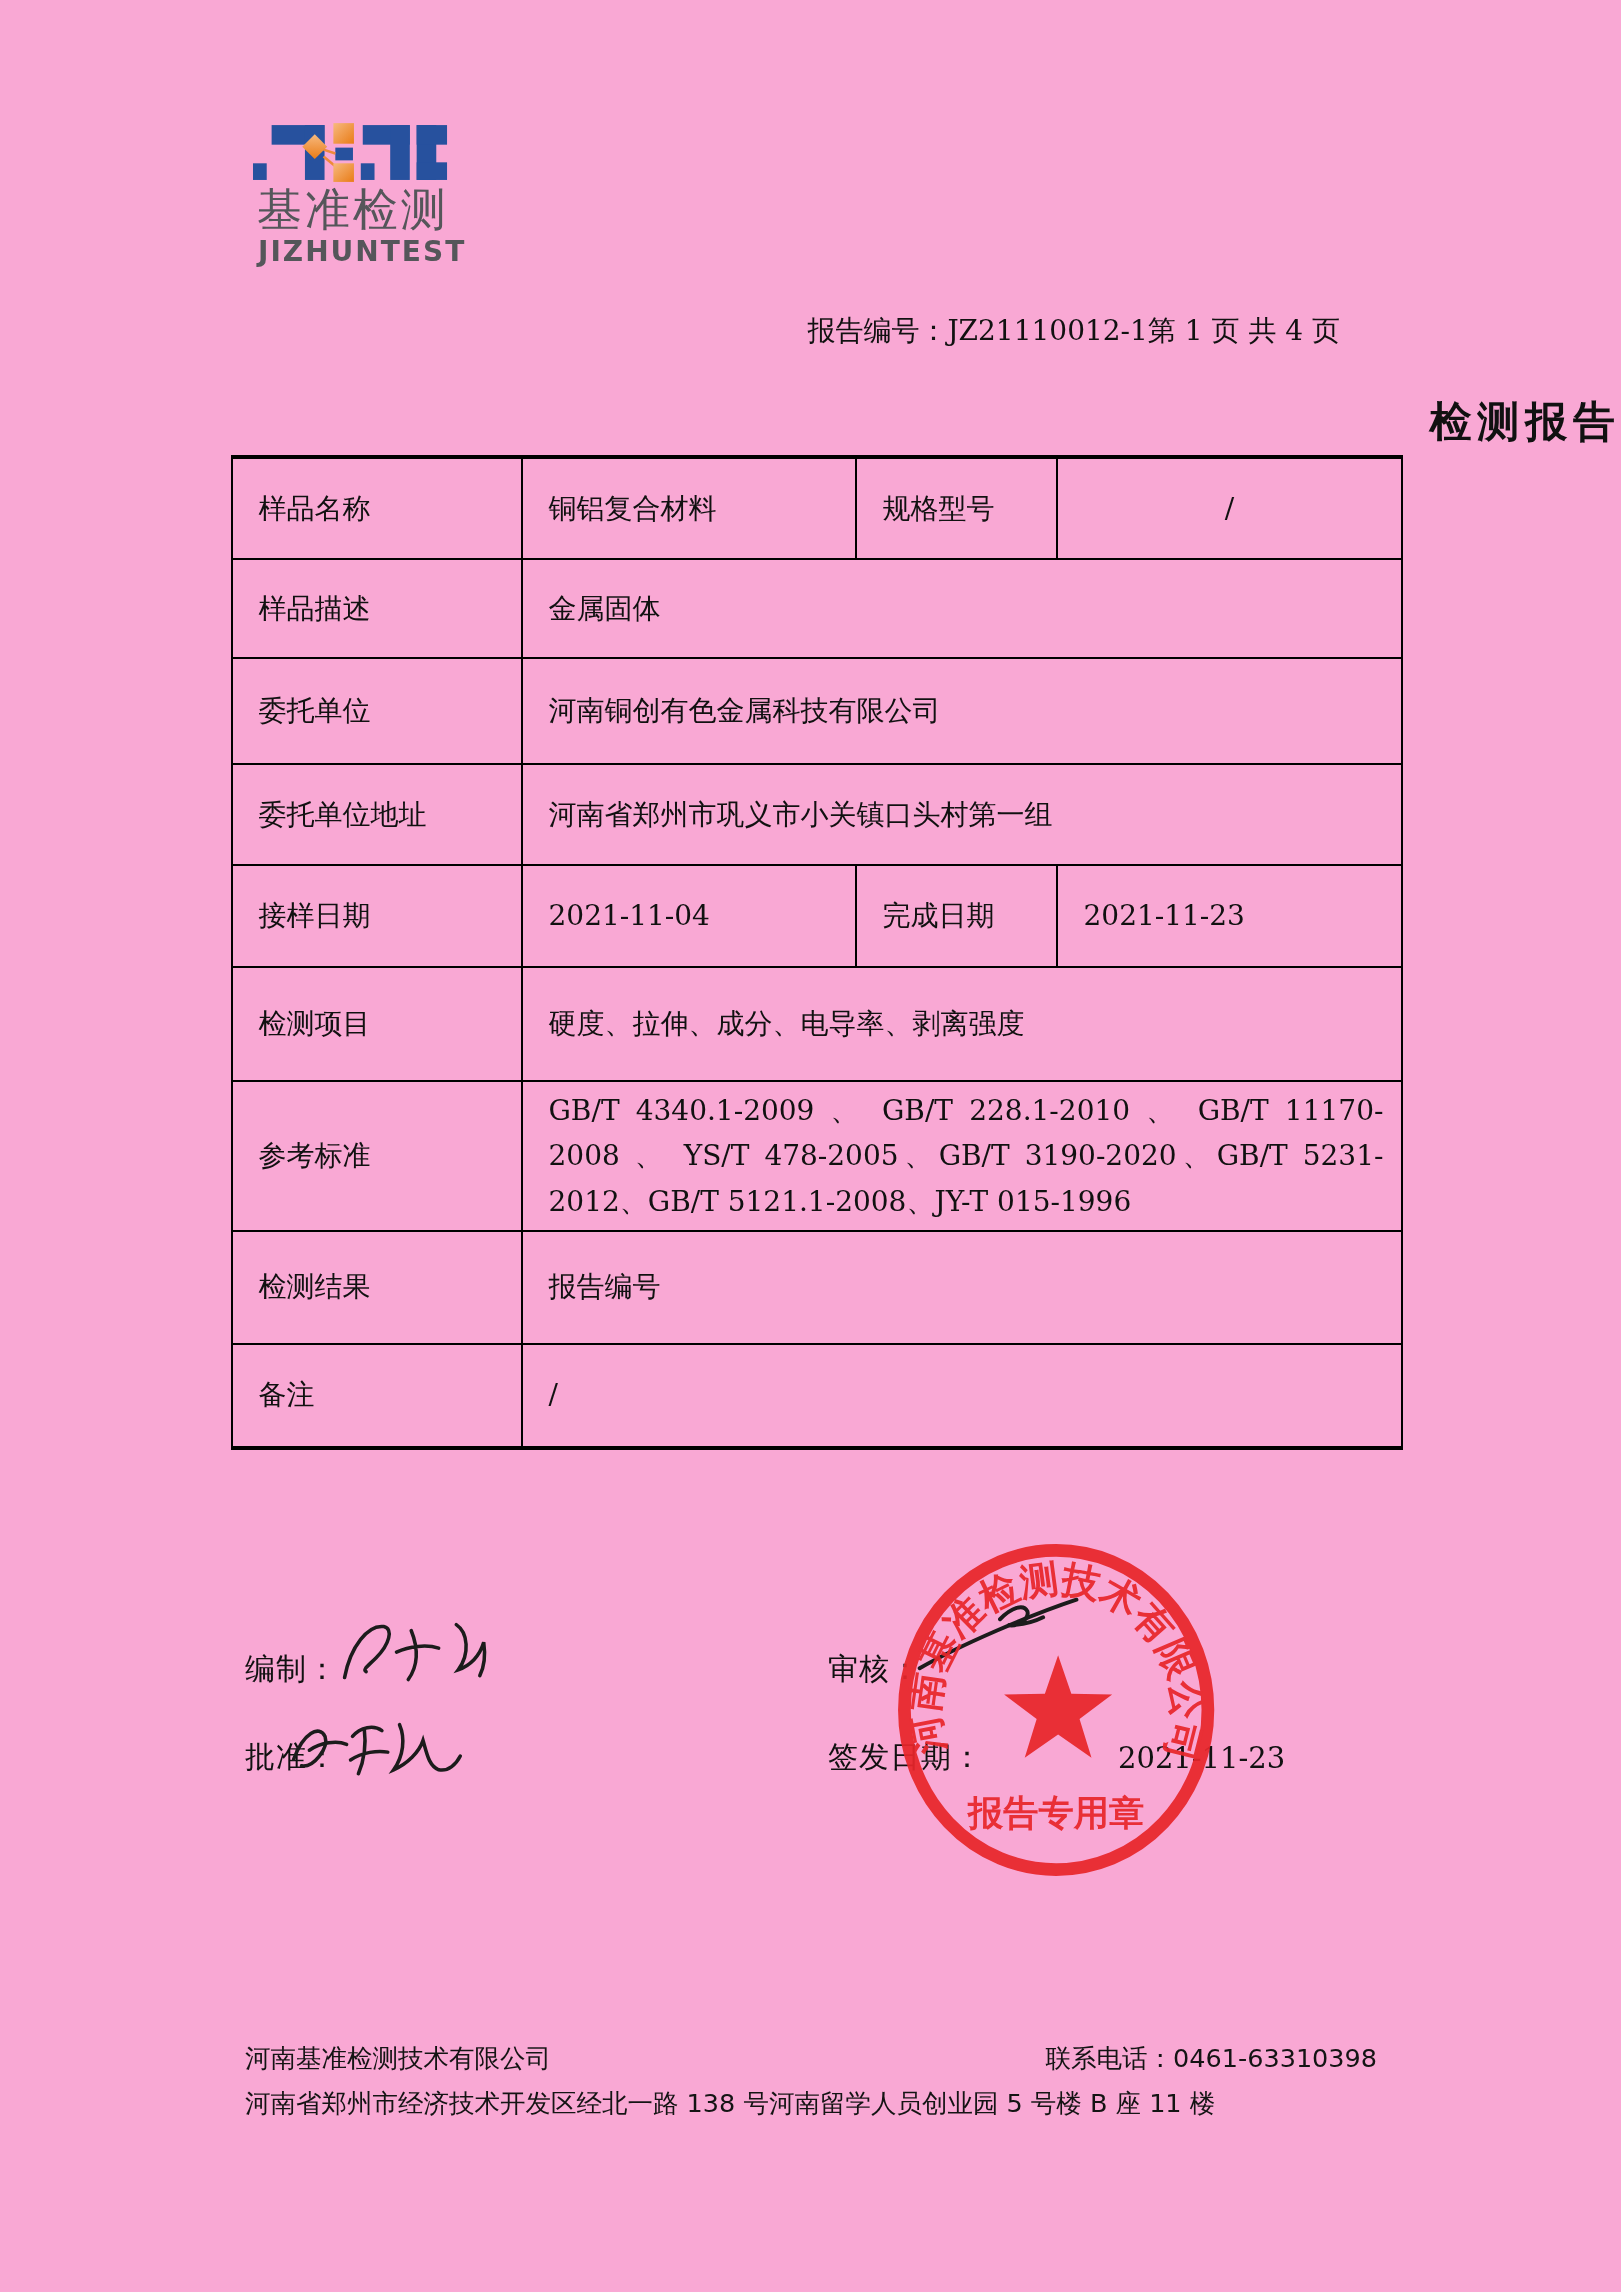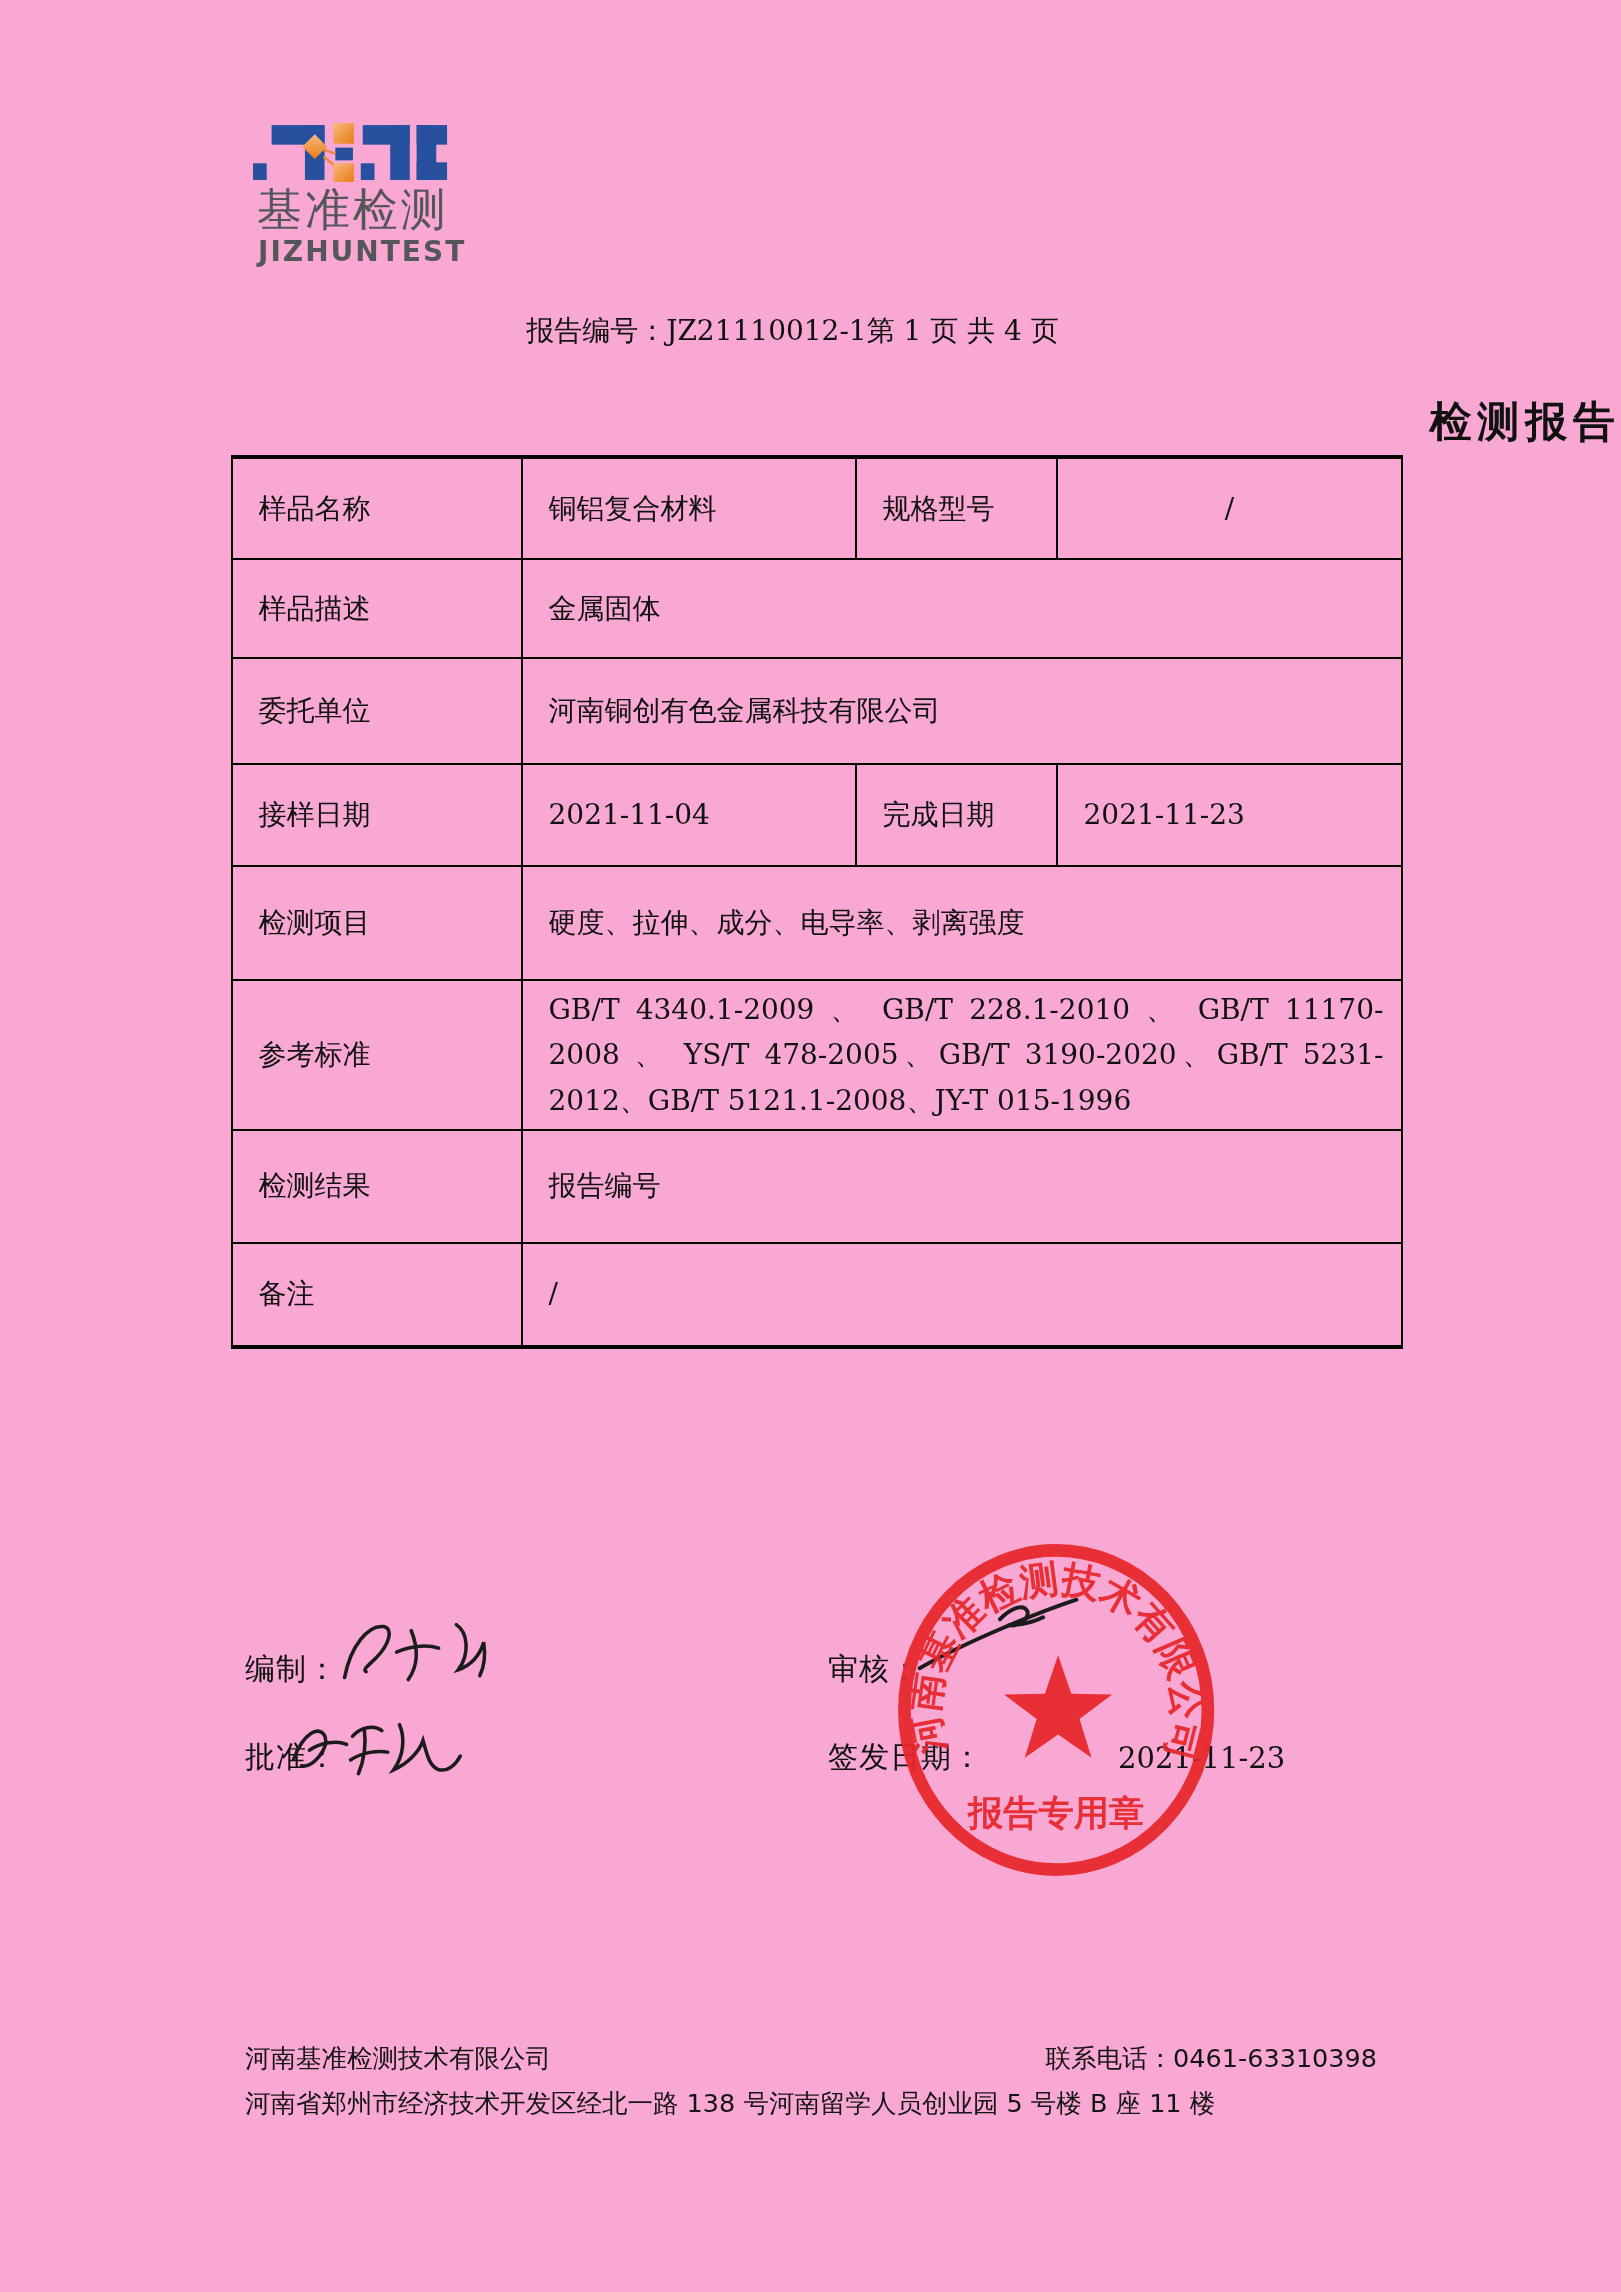--- a/index.html
+++ b/index.html
@@ -8,21 +8,21 @@
     font-family:"DejaVu Serif","Liberation Serif",serif;color:#111;overflow:hidden;
     margin:0 auto;
   }
   
   .logo-mark{position:absolute;left:253px;top:123px;width:196px;height:61px;}
   .logo-cn{position:absolute;left:257px;top:186px;width:196px;font-family:"DejaVu Sans","Liberation Sans",sans-serif;
     font-size:45px;font-weight:500;letter-spacing:2.9px;color:#55565a;line-height:1.05;}
   .logo-en{position:absolute;left:258px;top:235px;font-family:"DejaVu Sans","Liberation Sans",sans-serif;
     font-size:28px;font-weight:bold;letter-spacing:2px;color:#55565a;}
   
-  .header-line{position:absolute;left:245px;top:312px;width:1095px;display:flex;justify-content:center;font-size:28px;}
+  .header-line{position:absolute;left:245px;top:312px;width:1095px;display:flex;justify-content:flex-end;font-size:28px;}
   
   .report-title{position:absolute;left:0;top:394px;width:100%;text-align:right;font-size:42px;font-weight:bold;letter-spacing:5.9px;}
   
   .report-table{position:absolute;left:231px;top:455px;width:1170px;border-collapse:collapse;table-layout:fixed;
     border-top:4.9px solid #000;border-bottom:4.9px solid #000;padding-left:36px;}
   .report-table td{border:2px solid #000;font-size:28px;padding:5.9px 17.6px 5.9px 25.5px;vertical-align:middle;line-height:1.5;}
   .report-table td.center{text-align:center;padding:5.9px 3.9px;}
   .report-table td.justify{text-align:justify;line-height:1.62;}
   .rh0{height:102px}.rh1{height:99px}.rh2{height:106px}.rh3{height:101px}.rh4{height:102px}
   .rh5{height:114px}.rh6{height:127px}.rh7{height:113px}.rh8{height:104px}
@@ -100,20 +100,24 @@
           <td class="center">/</td>
         </tr>
         <tr class="rh1">
           <td>样品描述</td>
           <td colspan="3">金属固体</td>
         </tr>
         <tr class="rh2">
           <td>委托单位</td>
           <td colspan="3">河南铜创有色金属科技有限公司</td>
         </tr>
+        <tr class="rh3">
+          <td>委托单位地址</td>
+          <td colspan="3">河南省郑州市巩义市小关镇口头村第一组</td>
+        </tr>
         <tr class="rh4">
           <td>接样日期</td>
           <td>2021-11-04</td>
           <td>完成日期</td>
           <td>2021-11-23</td>
         </tr>
         <tr class="rh5">
           <td>检测项目</td>
           <td colspan="3">硬度、拉伸、成分、电导率、剥离强度</td>
         </tr>

